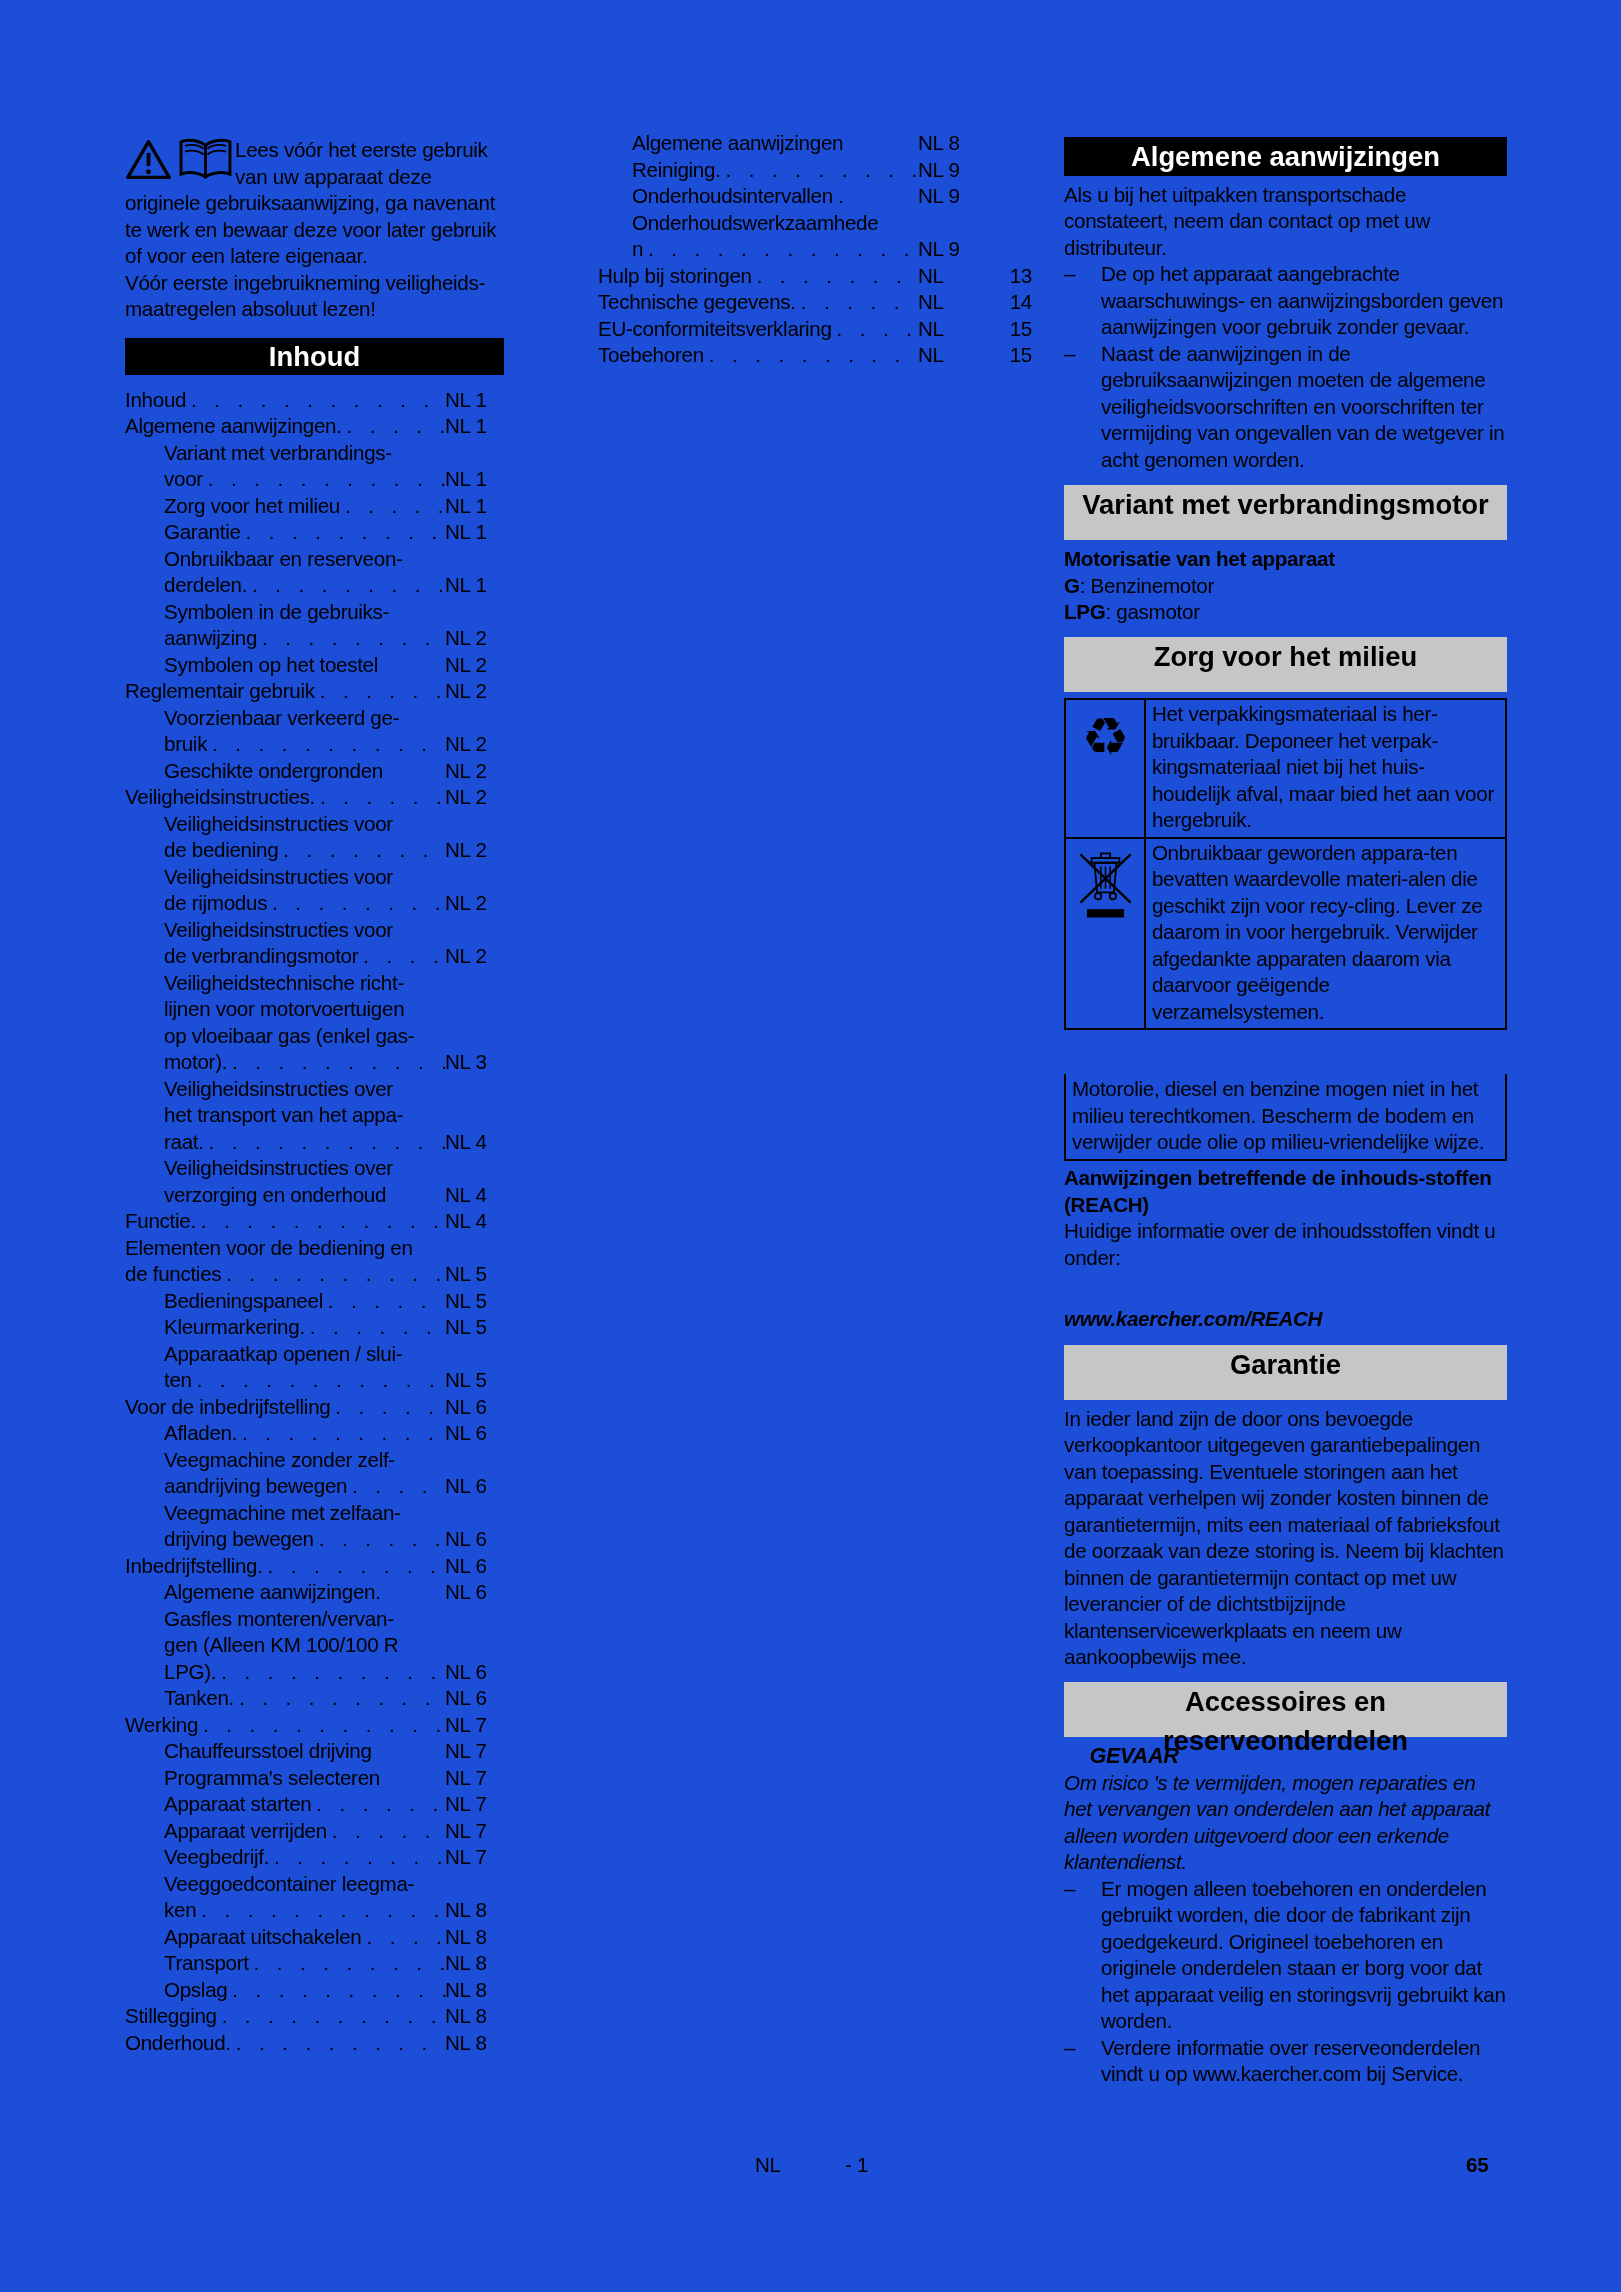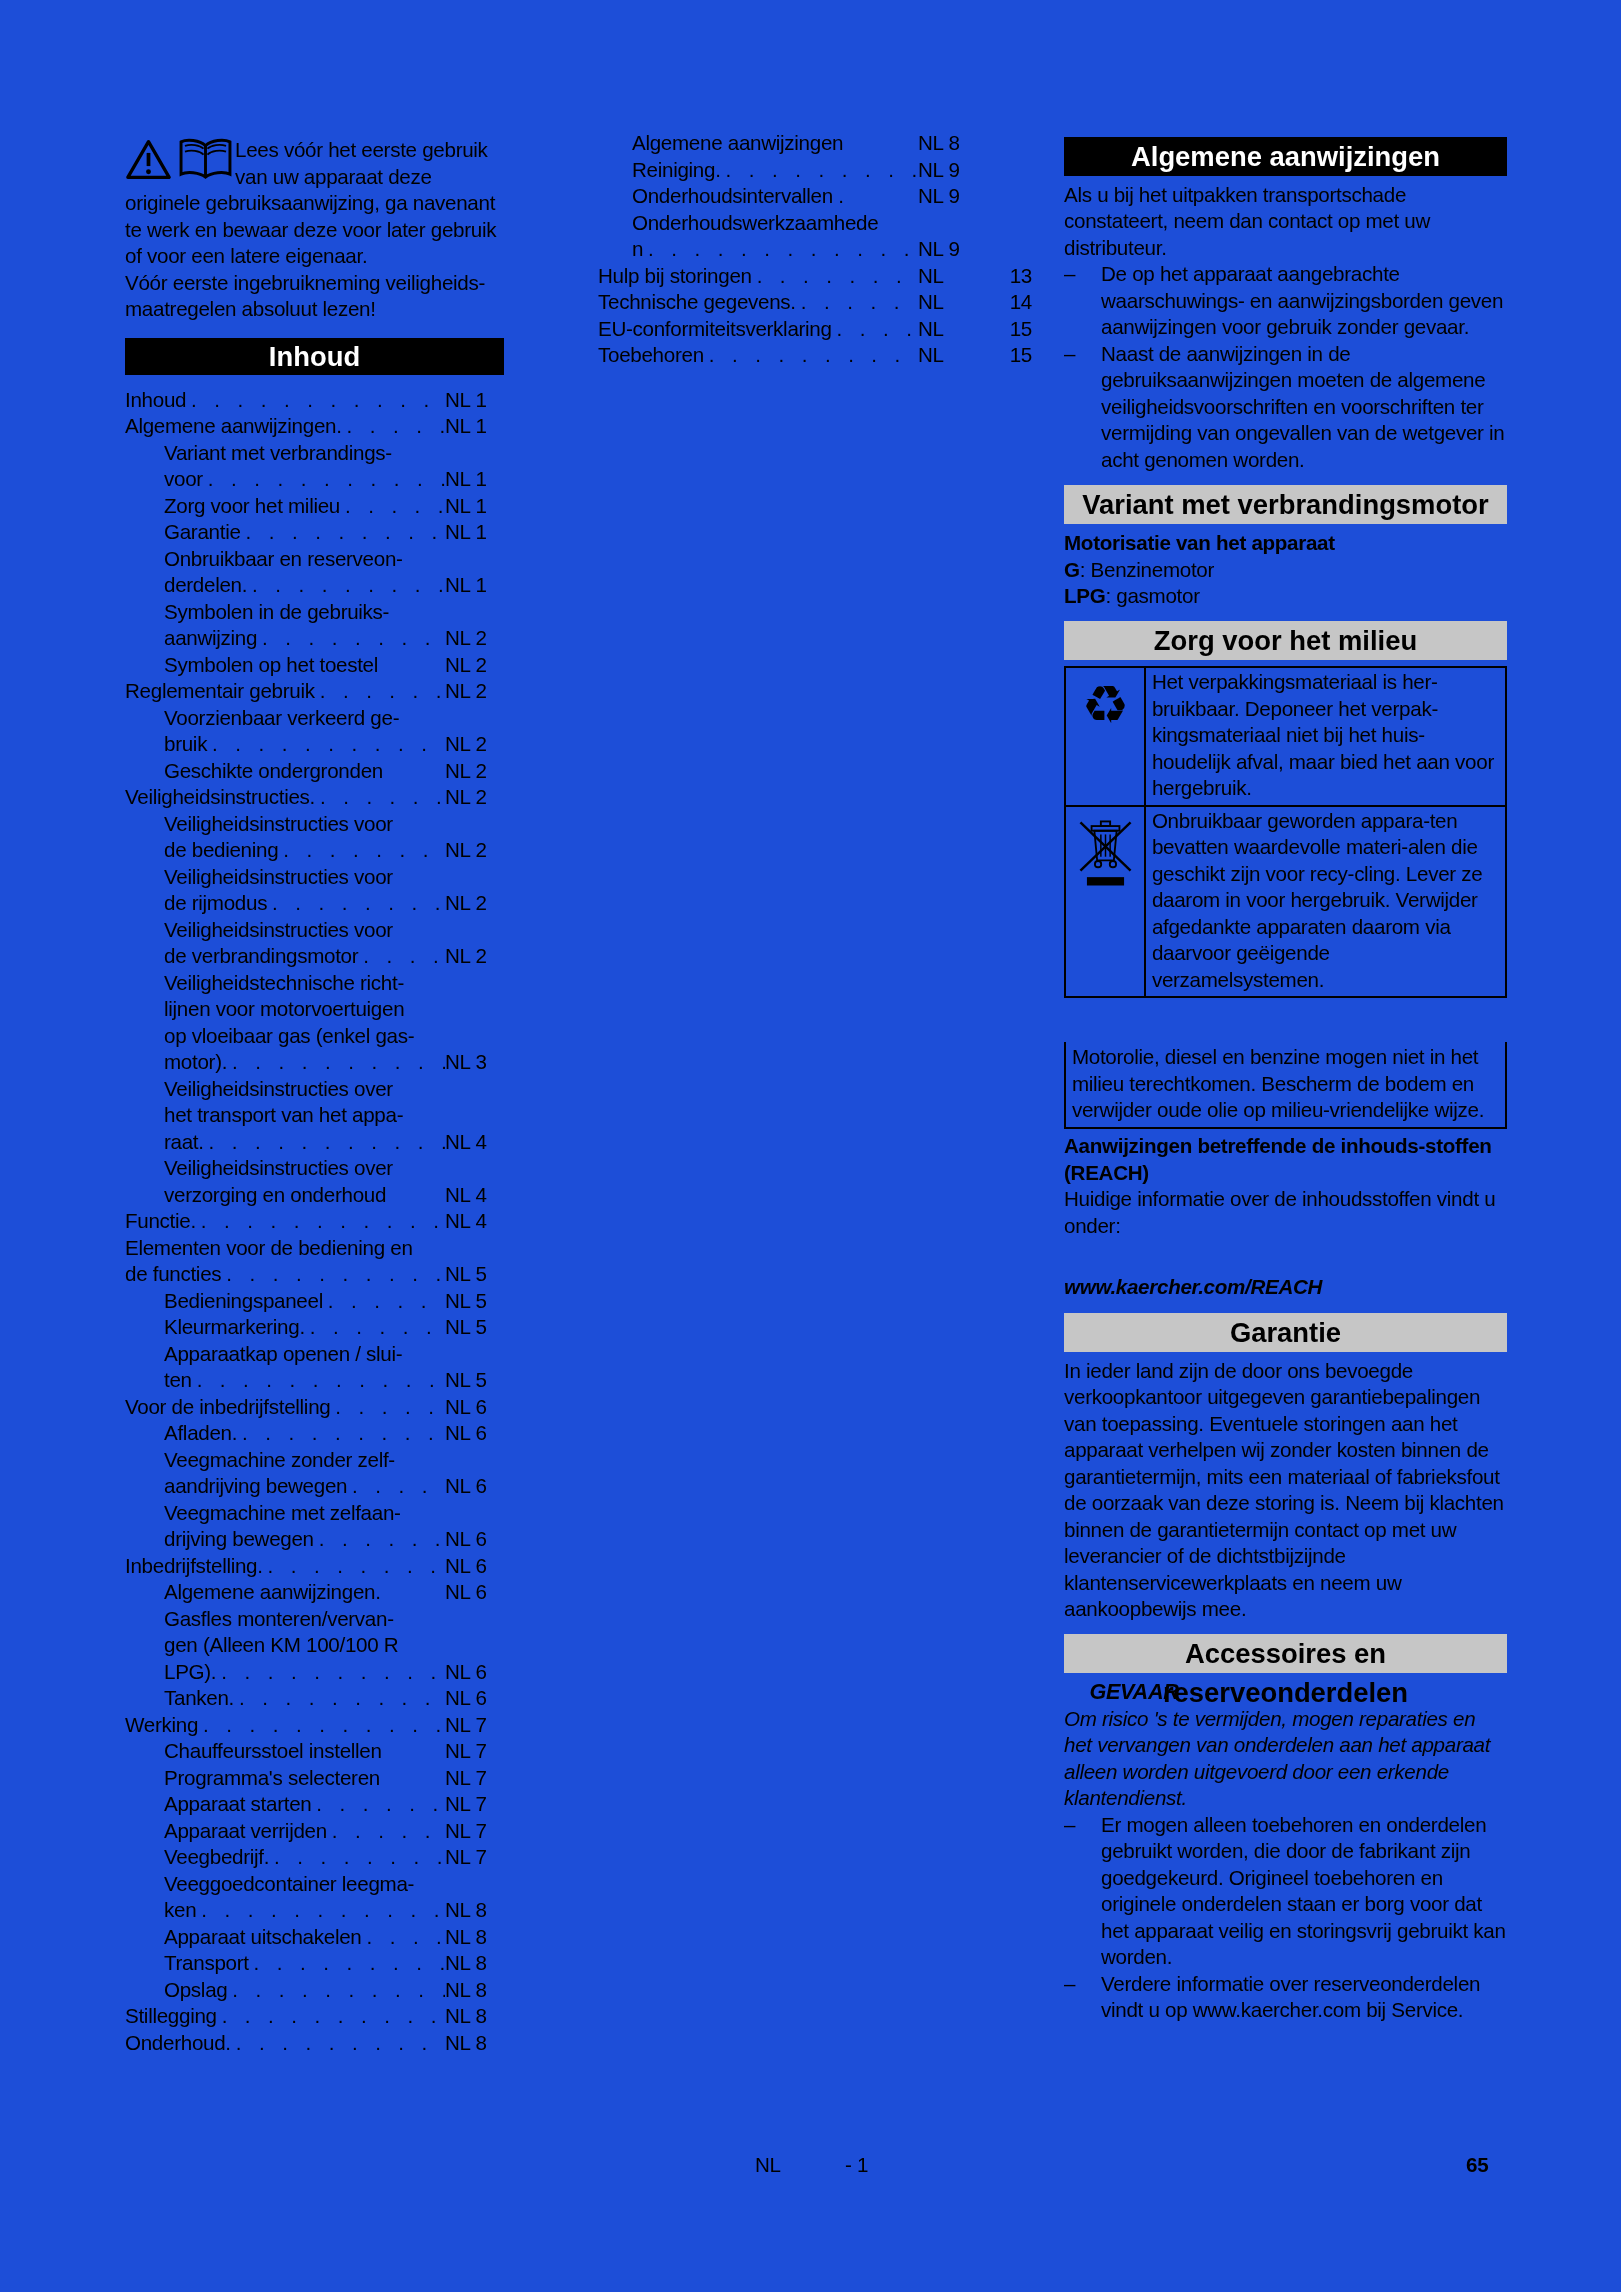--- a/index.html
+++ b/index.html
@@ -13,21 +13,21 @@
   }
   .col{position:absolute;}
   #col1{left:125px;top:137px;width:379px;}
   #col2{left:598px;top:130px;width:434px;}
   #col3{left:1064px;top:137px;width:443px;}
 
   .p{margin:0;}
   .bar-black{background:#000;color:#fff;text-align:center;font-weight:bold;
     font-size:27.4px;line-height:39px;height:39px;letter-spacing:0;}
   .bar-gray{background:#c6c6c6;color:#000;text-align:center;font-weight:bold;
-    font-size:27.4px;line-height:39px;height:39px;letter-spacing:0;}
+    font-size:27.4px;line-height:39px;height:55px;letter-spacing:0;}
   #col1 .bar-black{margin:15.7px 0 11.8px 0;height:37px;line-height:37px;}
   #col3 .bar-black{margin:0 0 5.9px 0;}
   #col3 .bar-gray{margin:11.8px 0 5.9px 0;}
 
   
   .icons{float:left;width:110px;height:51px;display:flex;align-items:flex-start;gap:5.9px;}
 
   
   .trow{display:flex;align-items:baseline;height:26.5px;}
   .trow[data-i="1"]{padding-left:39px;}
@@ -386,21 +386,21 @@
           <span class="pg">NL 6</span>
         </div>
 
         <div class="trow" data-i="0">
           <span class="lbl">Werking</span>
           <span class="dots">. . . . . . . . . . . . . . . . . . . . . . . . . . . . . . . . . . . . . . . . . . . . . . . . . . . . . . . . . . . . </span>
           <span class="pg">NL 7</span>
         </div>
 
         <div class="trow" data-i="1">
-          <span class="lbl">Chauffeursstoel instellen</span>
+          <span class="lbl">Chauffeursstoel drijving</span>
           <span class="dots"></span>
           <span class="pg">NL 7</span>
         </div>
 
         <div class="trow" data-i="1">
           <span class="lbl">Programma's selecteren</span>
           <span class="dots"></span>
           <span class="pg">NL 7</span>
         </div>
 

